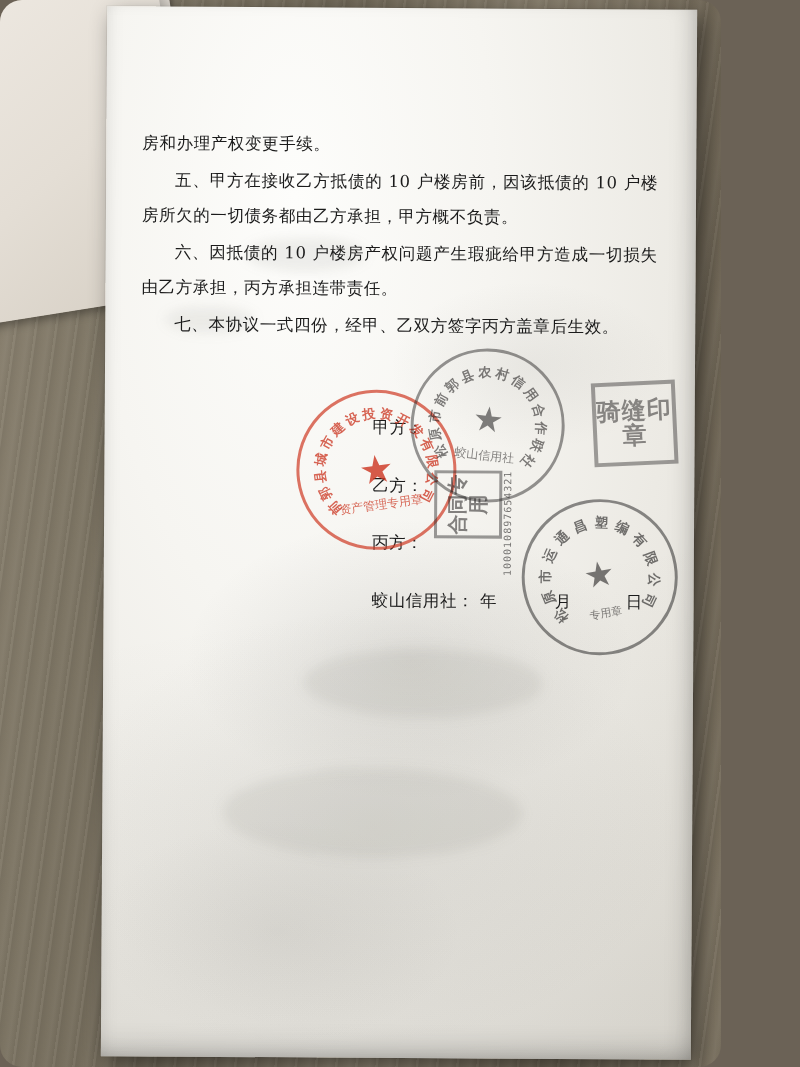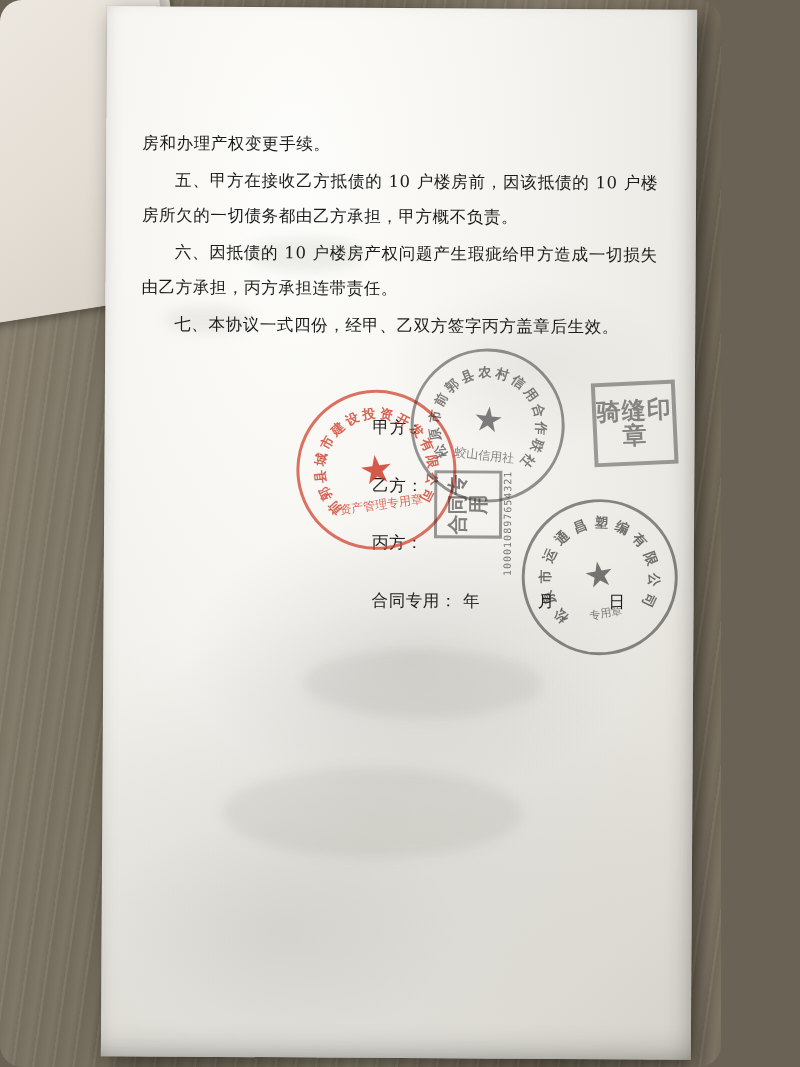--- a/index.html
+++ b/index.html
@@ -308,21 +308,21 @@
       <p class="indent">五、甲方在接收乙方抵债的 10 户楼房前，因该抵债的 10 户楼房所欠的一切债务都由乙方承担，甲方概不负责。</p>
       <p class="indent">六、因抵债的 10 户楼房产权问题产生瑕疵给甲方造成一切损失由乙方承担，丙方承担连带责任。</p>
       <p class="indent">七、本协议一式四份，经甲、乙双方签字丙方盖章后生效。</p>
     </div>
 
     <div class="sig-block">
       <div class="sig-line">甲方：</div>
       <div class="sig-line">乙方：</div>
       <div class="sig-line">丙方：</div>
       <div class="sig-date">
-        <span>合同专用：</span>
+        <span>蛟山信用社：</span>
         <span>年</span>
         <span class="gap"></span>
         <span>月</span>
         <span class="gap2"></span>
         <span>日</span>
       </div>
     </div>
 
     <div class="stamp stamp-red">
       <div class="ring-text">

